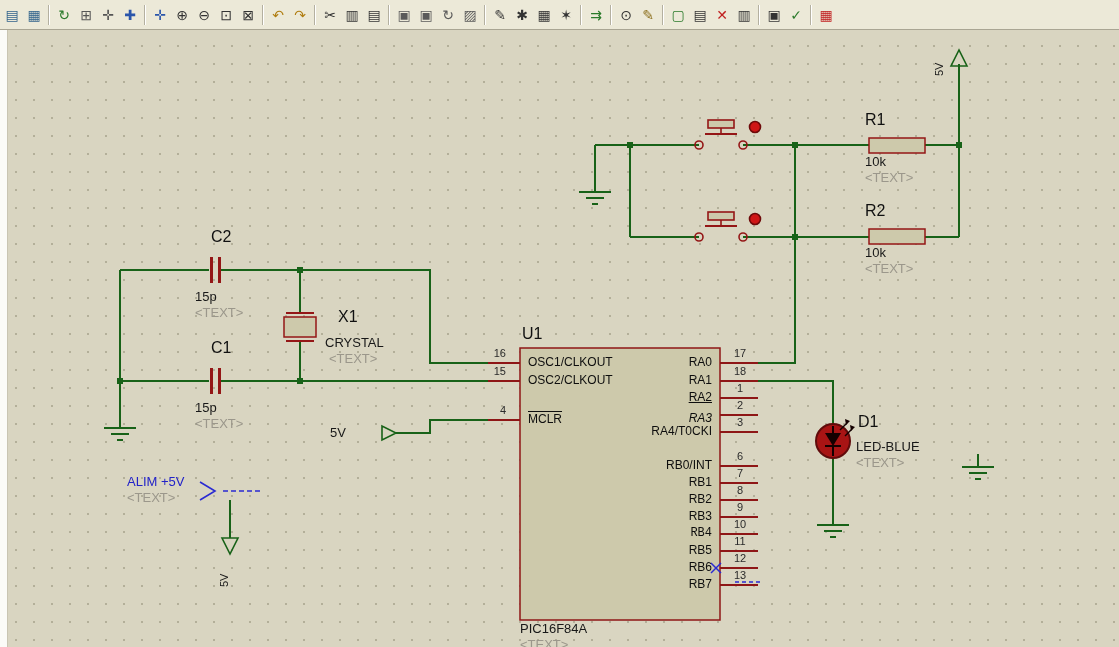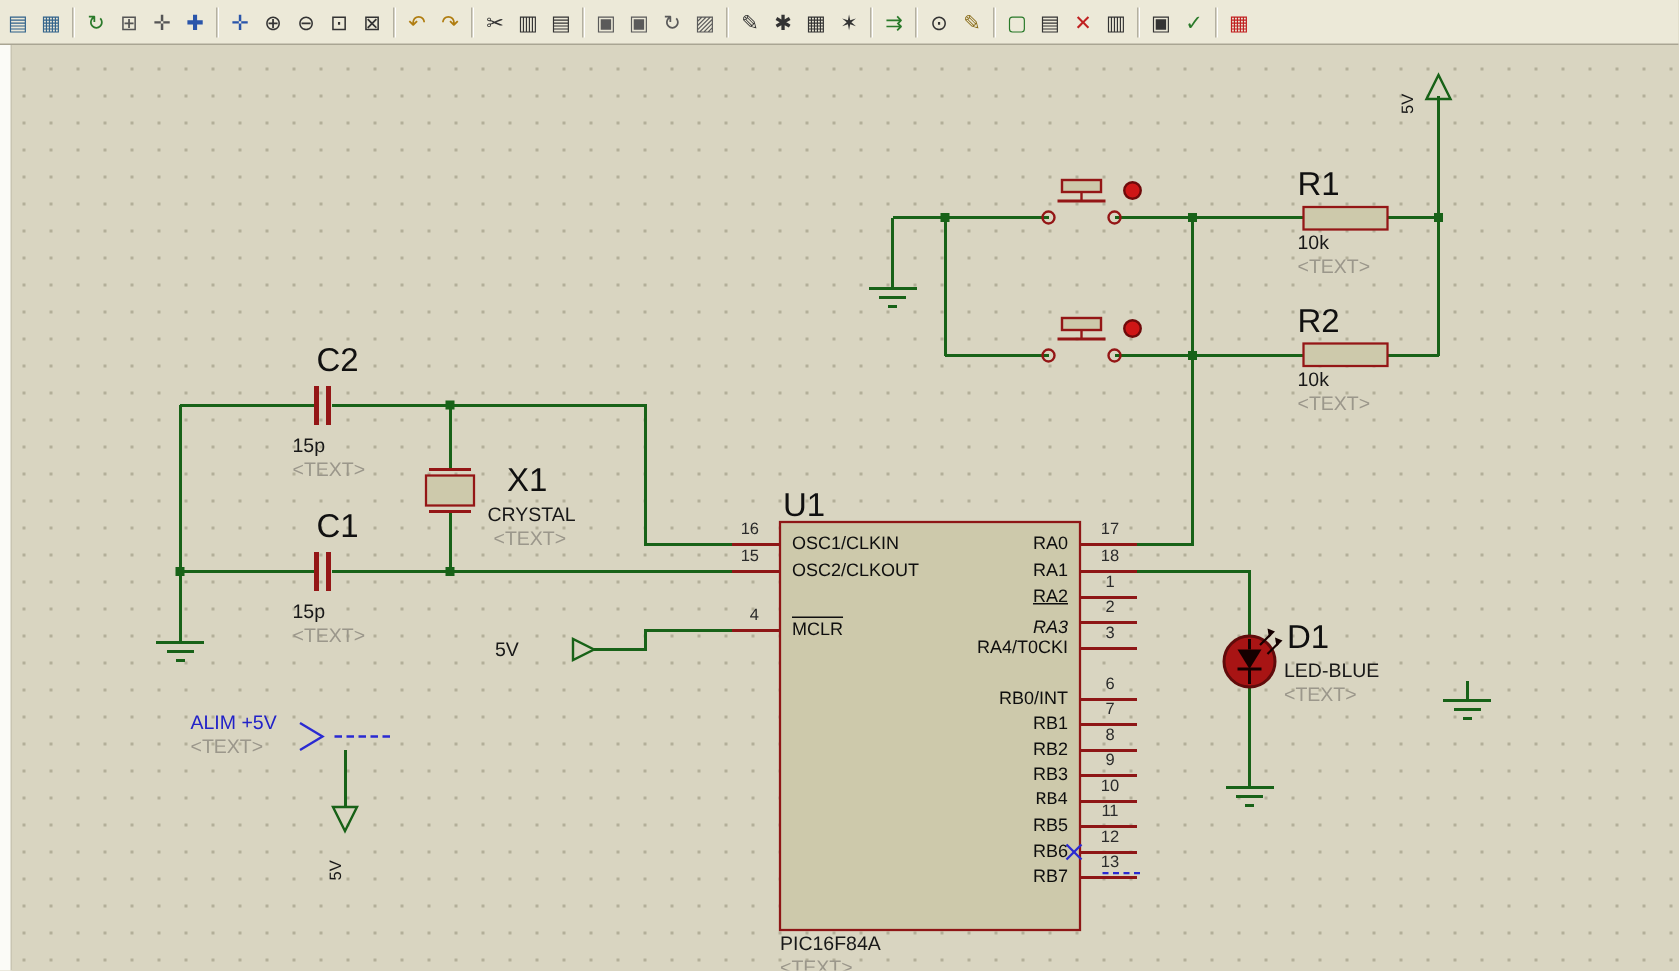--- a/index.html
+++ b/index.html
@@ -9,21 +9,21 @@
     border-bottom:1px solid #a9a593;display:flex;align-items:center;padding:2px 1px;gap:1px}
   .tb-btn{width:22px;height:22px;border:1px solid transparent;border-radius:2px;display:flex;
     align-items:center;justify-content:center;font-size:14px;cursor:pointer;user-select:none}
   .tb-sep{width:2px;height:20px;border-left:1px solid #b4b0a0;border-right:1px solid #fff;margin:0 3px}
   .canvas{position:absolute;top:30px;left:0;width:1119px;height:617px;background-color:#d9d5c1;
     background-image:radial-gradient(#b3af99 1px,transparent 1.3px);
     background-size:18px 18px;background-position:7px 7px;overflow:hidden}
   .canvas svg{position:absolute;top:0;left:0}
   .margin-strip{position:absolute;left:0;top:30px;width:8px;height:617px;background:#fbfbf7;border-right:1px solid #c9c5b2}
   .lbl{position:absolute;white-space:nowrap;line-height:1.12}
-  .ref{font-size:22px;color:#101010}
+  .ref{font-size:16px;color:#101010}
   .val{font-size:13px;color:#181818}
   .txt{font-size:13px;color:#9b978b}
   .blue{color:#2222c8}
   .pin-num{font-size:11px;color:#2b2b2b}
   .pin-name{font-size:12px;color:#0e0e0e}
   .overline{text-decoration:overline}
   .rot{transform:rotate(-90deg);transform-origin:left top;font-size:11px;color:#181818}
 </style>
 </head>
 <body>
@@ -255,21 +255,21 @@
   <div class="lbl ref" style="left:858px;top:383px">D1</div>
   <div class="lbl val" style="left:856px;top:410px">LED-BLUE</div>
   <div class="lbl txt" style="left:856px;top:426px">&lt;TEXT&gt;</div>
 
   <div class="lbl val" style="left:330px;top:396px">5V</div>
   <div class="lbl val blue" style="left:127px;top:445px">ALIM +5V</div>
   <div class="lbl txt" style="left:127px;top:461px">&lt;TEXT&gt;</div>
   <div class="lbl rot" style="left:218px;top:557px">5V</div>
   <div class="lbl rot" style="left:933px;top:46px">5V</div>
 <div class="lbl pin-num" style="left: 484px; top: 317px; width: 22px; text-align: right;">16</div>
-    <div class="lbl pin-name" style="left: 528px; top: 326px;">OSC1/CLKIN</div>
+    <div class="lbl pin-name" style="left: 528px; top: 326px;">OSC1/CLKOUT</div>
     <div class="lbl pin-num" style="left: 484px; top: 335px; width: 22px; text-align: right;">15</div>
     <div class="lbl pin-name" style="left: 528px; top: 344px;">OSC2/CLKOUT</div>
     <div class="lbl pin-num" style="left: 484px; top: 374px; width: 22px; text-align: right;">4</div>
     <div class="lbl pin-name overline" style="left: 528px; top: 383px;">MCLR</div>
     <div class="lbl pin-num" style="left: 727px; top: 317px; width: 26px; text-align: center;">17</div>
     <div class="lbl pin-name" style="left: 560px; top: 326px; width: 152px; text-align: right;">RA0</div>
     <div class="lbl pin-num" style="left: 727px; top: 335px; width: 26px; text-align: center;">18</div>
     <div class="lbl pin-name" style="left: 560px; top: 344px; width: 152px; text-align: right;">RA1</div>
     <div class="lbl pin-num" style="left: 727px; top: 352px; width: 26px; text-align: center;">1</div>
     <div class="lbl pin-name" style="left: 560px; top: 361px; width: 152px; text-align: right; text-decoration: underline;">RA2</div>

